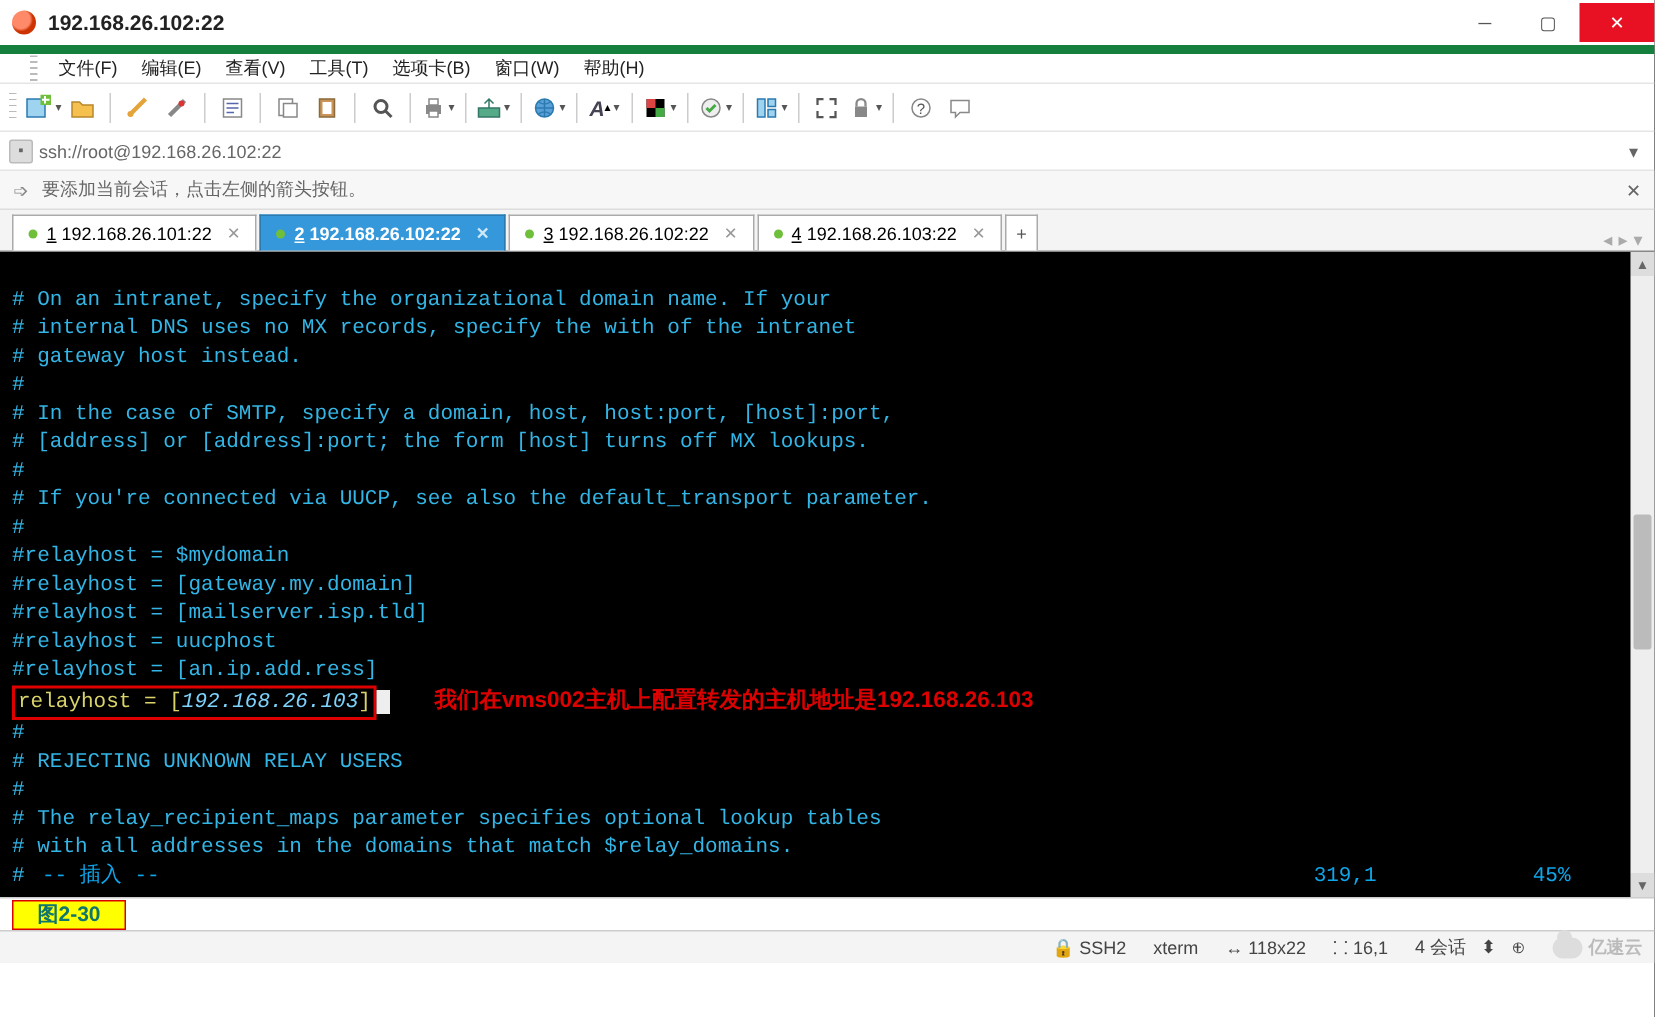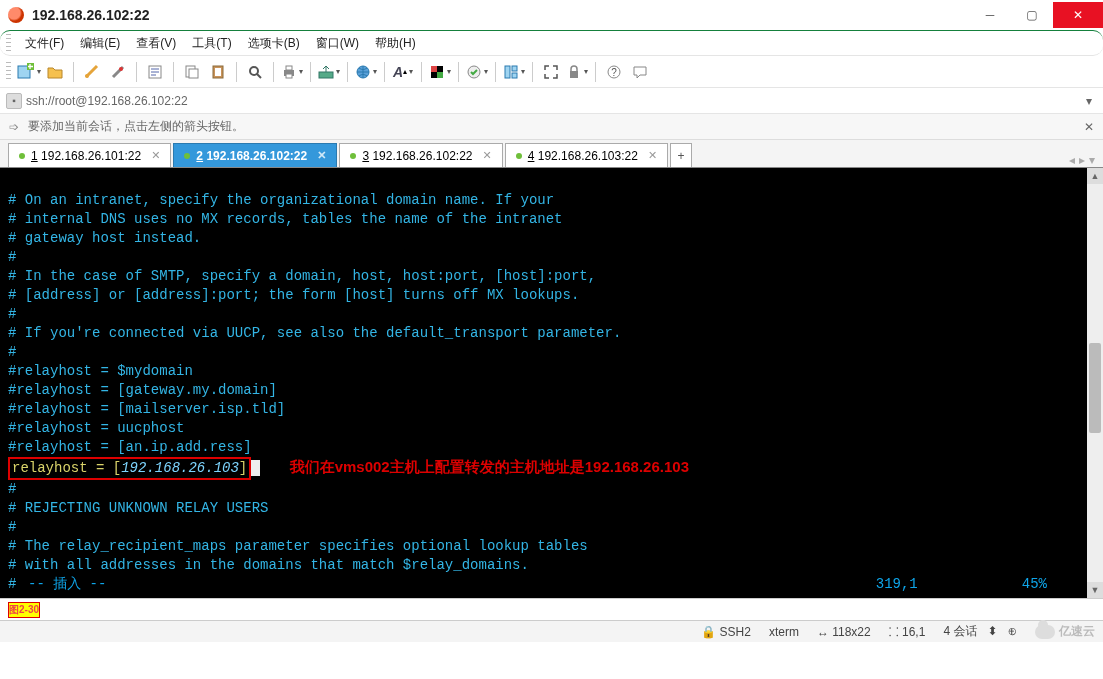--- a/index.html
+++ b/index.html
@@ -8,21 +8,21 @@
   
   .titlebar { height: 30px; background: #fff; display: flex; align-items: center; padding: 0 0 0 8px; border-bottom: 0; }
   .titlebar .appicon { width: 16px; height: 16px; background: radial-gradient(circle at 6px 6px, #ff8a6a 0 6px, #cc3300 8px); border-radius: 50%; margin-right: 8px; }
   .titlebar .ip { font-weight: bold; font-size: 14px; color: #222; }
   .titlebar .sub { color: #999; margin-left: 10px; font-size: 13px; }
   .titlebar .winbtns { margin-left: auto; display: flex; }
   .titlebar .winbtn { width: 42px; height: 26px; display: flex; align-items: center; justify-content: center; color: #555; cursor: pointer; }
   .titlebar .winbtn.close { background: #e81123; color: #fff; width: 50px; }
 
   
-  .menubar { height: 26px; display: flex; align-items: center; padding: 2px 6px; border-top: 1px solid #15803d; border-bottom: 1px solid #e5e5e5; border-radius: 10px; }
+  .menubar { height: 26px; display: flex; align-items: center; padding: 2px 20px; border-top: 6px solid #15803d; border-bottom: 1px solid #e5e5e5; }
   .menubar .dots { width: 5px; height: 18px; background: repeating-linear-gradient(#bbb 0 1px, transparent 1px 4px); margin-right: 6px; }
   .menubar .mitem { padding: 2px 8px; cursor: pointer; color: #222; }
 
   
   .toolbar { height: 32px; display: flex; align-items: center; padding: 0 6px; gap: 2px; border-bottom: 1px solid #e5e5e5; }
   .toolbar .dots { width: 5px; height: 20px; background: repeating-linear-gradient(#bbb 0 1px, transparent 1px 4px); margin-right: 4px; }
   .tbtn { min-width: 24px; height: 24px; display: flex; align-items: center; justify-content: center; cursor: pointer; border-radius: 2px; position: relative; }
   .tbtn .dd { font-size: 8px; margin-left: 2px; color: #555; }
   .tsep { width: 1px; height: 20px; background: #ccc; margin: 0 4px; }
 
@@ -61,21 +61,21 @@
   .term .cursor { background: #eee; color:#000; }
   .term .statusl { position: absolute; bottom: 4px; left: 8px; color: #eee; font-weight: normal;}
   .term .statusr { position: absolute; bottom: 4px; right: 40px; color: #eee; }
   .vscroll { width: 16px; background: #eee; display: flex; flex-direction: column; }
   .vscroll .arr { height: 16px; display:flex;align-items:center;justify-content:center;color:#666;font-size:9px;cursor:pointer;background:#ddd;}
   .vscroll .track { flex: 1; position: relative; }
   .vscroll .thumb { position: absolute; left: 2px; right: 2px; top: 40%; height: 90px; background: #bbb; border-radius: 2px; cursor: pointer; }
 
   
   .caption { height: 22px; background:#fff; border-top:1px solid #ccc; padding: 0 8px; display:flex; align-items:center; }
-  .caption .hl { background: #ff0; border: 1.5px solid #d00; color: #ef4444; font-weight: bold; padding: 0 0; font-size: 10px; }
+  .caption .hl { background: #ff0; border: 1.5px solid #d00; color: #0f766e; font-weight: bold; padding: 0 16px; font-size: 14px; }
 
   
   .status { height: 22px; border-top: 1px solid #ccc; background: #f4f4f4; display: flex; align-items: center; font-size: 12px; color: #444; padding: 0 8px; gap: 18px; }
   .status .spacer { flex: 1; }
   .status .brand { display:flex; align-items:center; gap:4px; color:#bbb; font-weight:bold;font-family:Liberation Mono, monospace;}
   .status .cloud { width:20px;height:14px;background:#ddd;border-radius:8px;position:relative;}
   .status .cloud::before{content:"";position:absolute;left:3px;top:-5px;width:10px;height:10px;background:#ddd;border-radius:50%;}
 </style>
 </head>
 <body>
@@ -277,21 +277,21 @@
   <div class="tabnav">
     <span>◂</span>
     <span>▸</span>
     <span>▾</span>
   </div>
 </div>
 
 <div class="termwrap">
   <div class="term">
 <span class="c-cyan"># On an intranet, specify the organizational domain name. If your</span>
-<span class="c-cyan"># internal DNS uses no MX records, tables the name of the intranet</span>
+<span class="c-cyan"># internal DNS uses no MX records, specify the with of the intranet</span>
 <span class="c-cyan"># gateway host instead.</span>
 <span class="c-cyan">#</span>
 <span class="c-cyan"># In the case of SMTP, specify a domain, host, host:port, [host]:port,</span>
 <span class="c-cyan"># [address] or [address]:port; the form [host] turns off MX lookups.</span>
 <span class="c-cyan">#</span>
 <span class="c-cyan"># If you're connected via UUCP, see also the default_transport parameter.</span>
 <span class="c-cyan">#</span>
 <span class="c-cyan">#relayhost = $mydomain</span>
 <span class="c-cyan">#relayhost = [gateway.my.domain]</span>
 <span class="c-cyan">#relayhost = [mailserver.isp.tld]</span>

